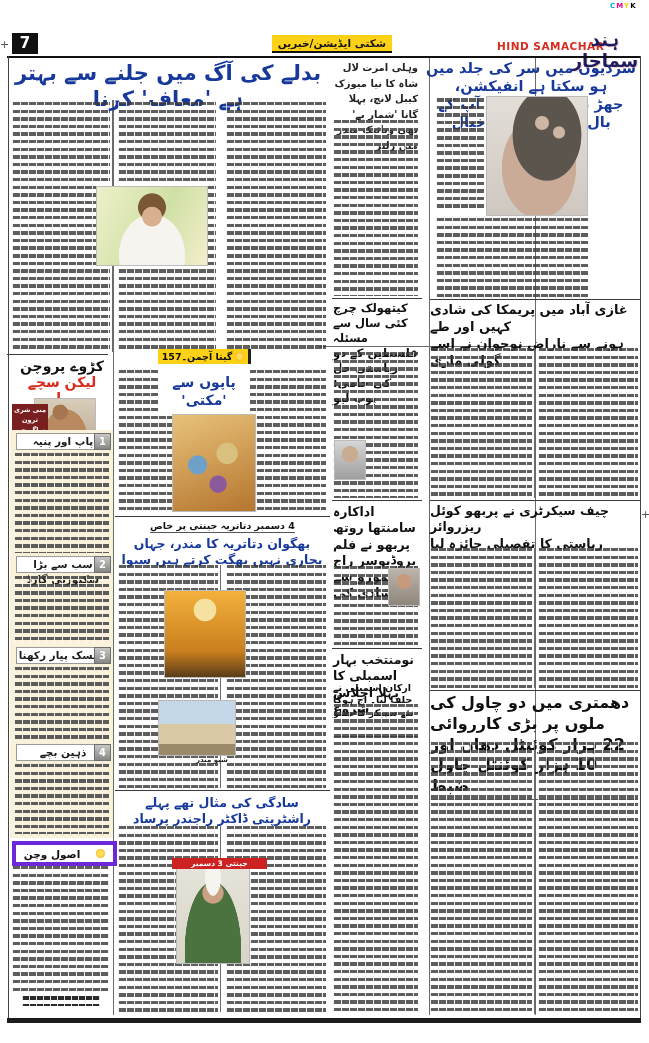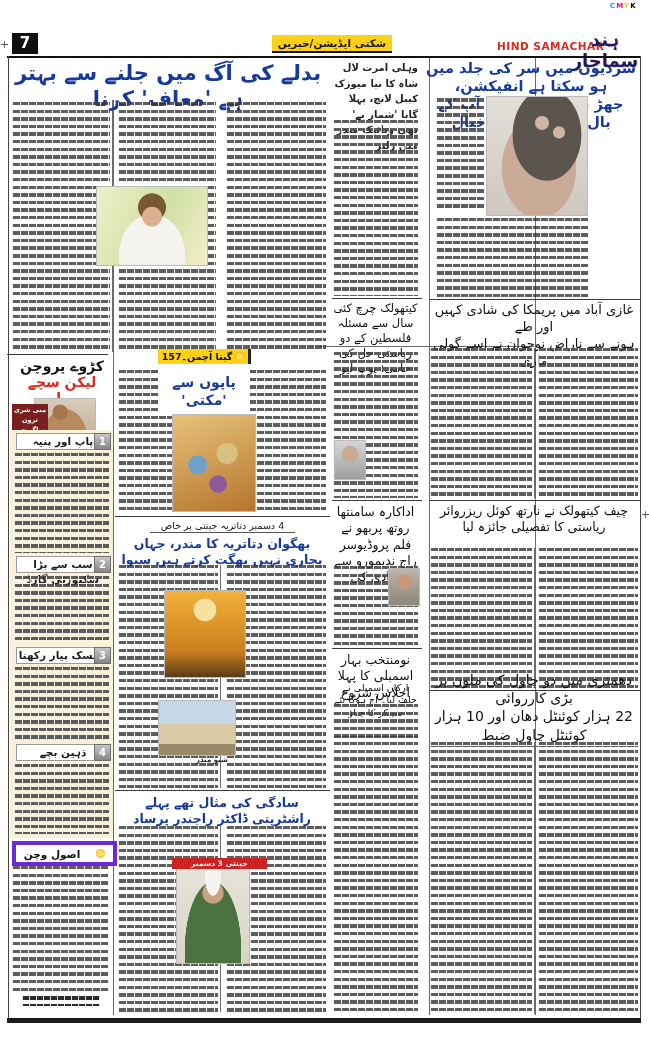--- a/index.html
+++ b/index.html
@@ -10,21 +10,21 @@
       background-image:
         repeating-linear-gradient(90deg, rgba(255,255,255,.9) 0 1px, transparent 1px 8px),
         repeating-linear-gradient(180deg, #3b3b3b 0 3.5px, transparent 3.5px 7.6px);}
   .tx.lt{opacity:.6;}
   .tx.bd{opacity:.95;background-image:
         repeating-linear-gradient(90deg, rgba(255,255,255,.85) 0 1px, transparent 1px 7px),
         repeating-linear-gradient(180deg, #202020 0 4px, transparent 4px 8px);}
   .vr{position:absolute;width:1px;background:#6b6b6b;}
   .hr{position:absolute;height:1px;background:#3a3a3a;}
   .hl{color:#16399b;font-weight:bold;text-align:center;line-height:1.25;}
-  .blk{color:#101010;font-weight:normal;text-align:center;line-height:1.3;}
+  .blk{color:#101010;font-weight:bold;text-align:left;line-height:1.3;}
   .photo{position:absolute;border:1px solid #bbb;}
   .numsq{position:absolute;width:15px;height:15px;background:linear-gradient(#c6c6c6,#878787);
          border:1px solid #6f6f6f;color:#fff;font-weight:bold;font-size:10px;line-height:15px;
          text-align:center;font-family:"DejaVu Sans",sans-serif;}
   .itembar{position:absolute;background:#fff;border:1px solid #9a9a9a;font-size:10.5px;
            font-weight:bold;color:#1a1a1a;text-align:center;line-height:15px;height:15px;}
   .sun{display:inline-block;width:9px;height:9px;border-radius:50%;
        background:radial-gradient(circle,#ffdf57 0 40%,#f08a00 100%);vertical-align:middle;}
   .cap{position:absolute;font-size:7px;font-weight:bold;color:#222;}
 </style>
@@ -189,29 +189,29 @@
   <div class="abs blk" style="right:11px;top:302px;width:208px;font-size:13px;">
     <div>غازی آباد میں پریمکا کی شادی کہیں اور طے</div>
     <div>ہونے سے ناراض نوجوان نے اسے گولی ماری</div>
   </div>
   <div class="tx" style="right:11px;top:348px;width:100px;height:150px;"></div>
   <div class="tx" style="right:117px;top:348px;width:102px;height:150px;"></div>
   <div class="vr" style="right:114px;top:348px;height:150px;"></div>
 
   <div class="hr" style="right:9px;top:500px;width:210px;"></div>
   <div class="abs blk" style="right:11px;top:503px;width:208px;font-size:12.5px;">
-    <div>چیف کیتھولک نے نارتھ کوئل ریزروائر</div>
+    <div>چیف سیکرٹری نے پربھو کوئل ریزروائر</div>
     <div>ریاستی کا تفصیلی جائزہ لیا</div>
   </div>
   <div class="tx" style="right:11px;top:548px;width:100px;height:140px;"></div>
   <div class="tx" style="right:117px;top:548px;width:102px;height:140px;"></div>
   <div class="vr" style="right:114px;top:548px;height:140px;"></div>
 
   <div class="hr" style="right:9px;top:690px;width:210px;"></div>
-  <div class="abs blk" style="right:11px;top:671px;width:208px;font-size:14px;">
+  <div class="abs blk" style="right:11px;top:693px;width:208px;font-size:16px;">
     <div>دھمتری میں دو چاول کی ملوں پر بڑی کارروائی</div>
     <div style="border-bottom:1px solid #555;padding-bottom:2px;">22 ہزار کوئنٹل دھان اور 10 ہزار کوئنٹل چاول ضبط</div>
   </div>
   <div class="tx" style="right:11px;top:742px;width:100px;height:272px;"></div>
   <div class="tx" style="right:117px;top:742px;width:102px;height:272px;"></div>
   <div class="vr" style="right:114px;top:742px;height:272px;"></div>
 
 </div>
 
 </body></html>

